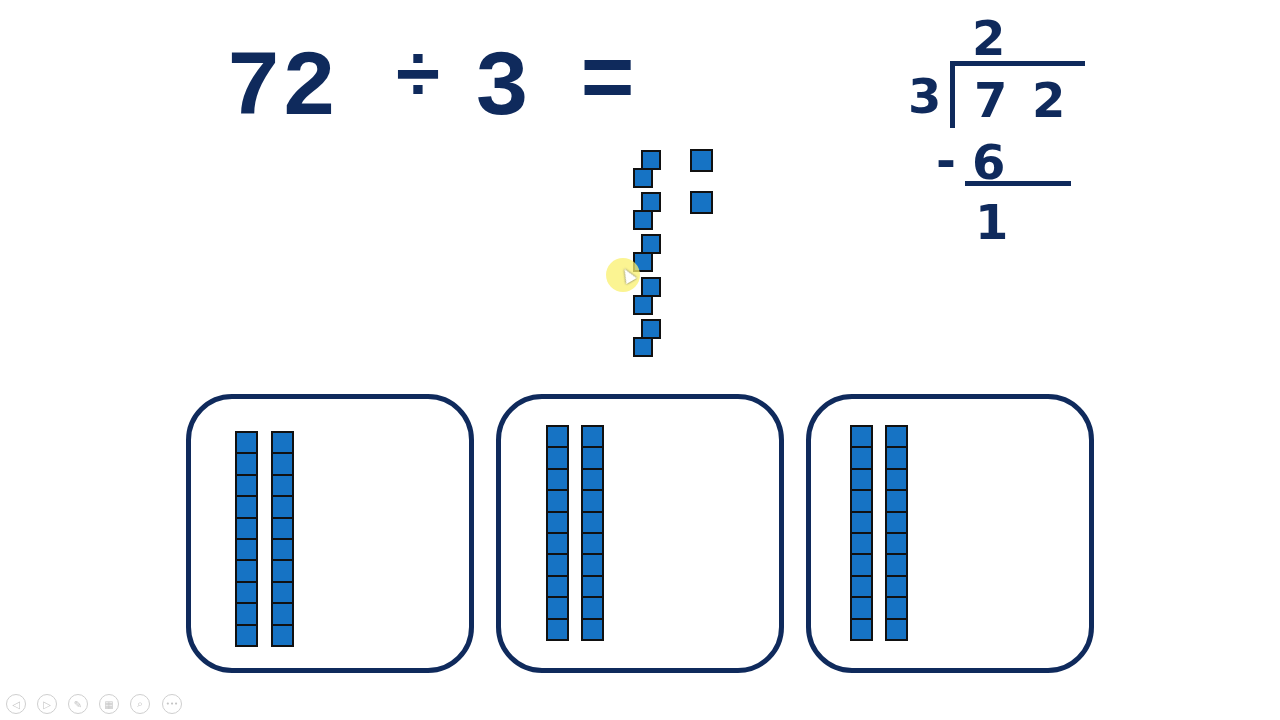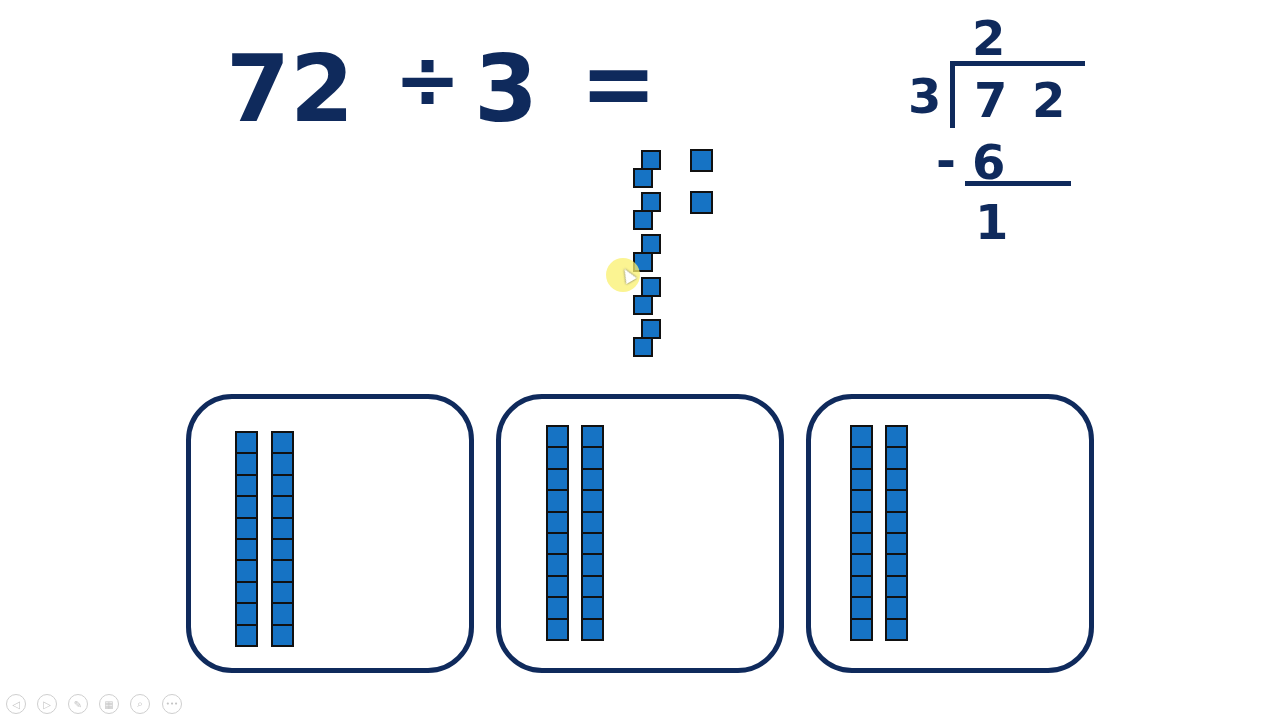--- a/index.html
+++ b/index.html
@@ -1,17 +1,17 @@
 <!DOCTYPE html>
 <html><head>
 <meta charset="utf-8">
 <style>
   html,body{margin:0;padding:0;}
   body{width:1280px;height:720px;background:#ffffff;position:relative;overflow:hidden;font-family:"DejaVu Sans",sans-serif;color:#0f2a5c;}
-  .eq{position:absolute;font-weight:bold;color:#0f2a5c;font-size:92px;line-height:1;}
+  .eq{position:absolute;font-weight:bold;color:#0f2a5c;font-size:92px;line-height:1;font-family:Liberation Mono, monospace;}
   .ld{position:absolute;color:#0f2a5c;font-weight:bold;font-size:48px;line-height:1;}
   .bar{position:absolute;background:#0f2a5c;}
   .cube{position:absolute;width:20px;height:20px;background:#1673c4;border:2px solid #111;box-sizing:border-box;}
   .box{position:absolute;border:5px solid #0f2a5c;border-radius:46px;background:#fff;box-sizing:border-box;}
   .rod{position:absolute;width:23px;border:2px solid #111;box-sizing:border-box;background:#1673c4;display:flex;flex-direction:column;}
   .rod span{flex:1;border-bottom:2px solid #111;}
   .rod span:last-child{border-bottom:none;}
   .ctrl{position:absolute;top:694px;width:20px;height:20px;border:1px solid #cfcfcf;border-radius:50%;box-sizing:border-box;color:#c4c4c4;font-size:10px;display:flex;align-items:center;justify-content:center;}
   .cursor{position:absolute;left:606px;top:258px;width:34px;height:34px;border-radius:50%;background:rgba(250,240,110,0.75);}
   .arrow{position:absolute;left:622px;top:268px;width:0;height:0;border-left:6px solid transparent;border-right:6px solid transparent;border-bottom:14px solid #fff;transform:rotate(-30deg);filter:drop-shadow(0 0 1px #555);}

